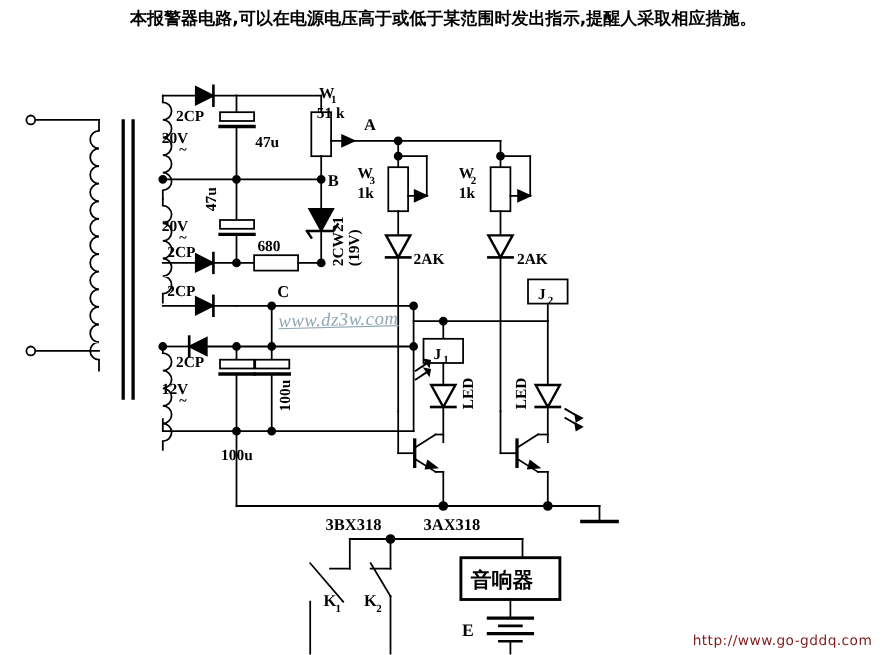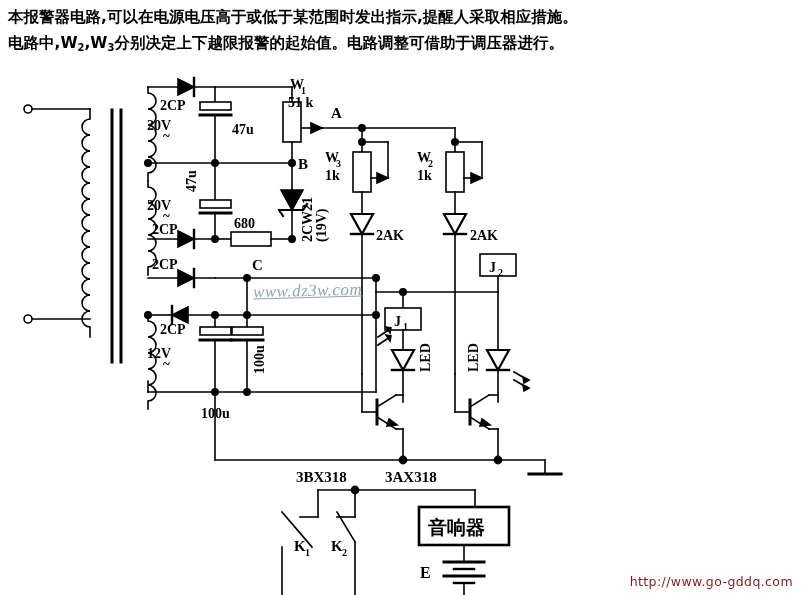--- a/index.html
+++ b/index.html
@@ -8,21 +8,21 @@
     font-family:"Liberation Serif", serif;color:#000;
   }
 
   
   .caption{
     position:absolute;left:8px;top:4px;width:790px;
     font-family:"DejaVu Sans", sans-serif;
     font-size:15.5px;font-weight:bold;line-height:26px;
     letter-spacing:0px;color:#000;white-space:nowrap;
   }
-  .caption .ln{display:block;}
+  .caption .ln{display:block;text-align:center;}
   .caption sub{font-size:10px;vertical-align:baseline;position:relative;top:3px;}
 
   
   .sheet{position:absolute;left:0;top:62px;width:803px;height:533px;}
   .sheet svg{display:block;}
 
   
   .footer{
     position:absolute;right:10px;bottom:6px;
     font-family:"DejaVu Sans", sans-serif;
@@ -37,21 +37,20 @@
     transform:rotate(-1.5deg);
     text-decoration:underline;text-decoration-color:#8fa6b4;
   }
   .svgtxt{font-family:"Liberation Serif", serif;font-weight:bold;}
 </style>
 </head>
 <body>
 
 <div class="caption">
   <span class="ln">本报警器电路,可以在电源电压高于或低于某范围时发出指示,提醒人采取相应措施。</span>
-  <span class="ln"><span>电路中,W</span><sub>2</sub><span>,W</span><sub>3</sub><span>分别决定上下越限报警的起始值。电路调整可借助于调压器进行。</span></span>
 </div>
 
 <div class="sheet">
 <svg width="803" height="533" viewBox="0 0 803 533" xmlns="http://www.w3.org/2000/svg">
   <g fill="none" stroke="#000" stroke-width="1.6" stroke-linecap="square">
 
     <line x1="112" y1="48" x2="112" y2="300" stroke-width="3"></line>
     <line x1="121" y1="48" x2="121" y2="300" stroke-width="3"></line>
 
     <path d="M90,47 l0,10 a8,8 0 1,0 0,16 a8,8 0 1,0 0,16 a8,8 0 1,0 0,16

